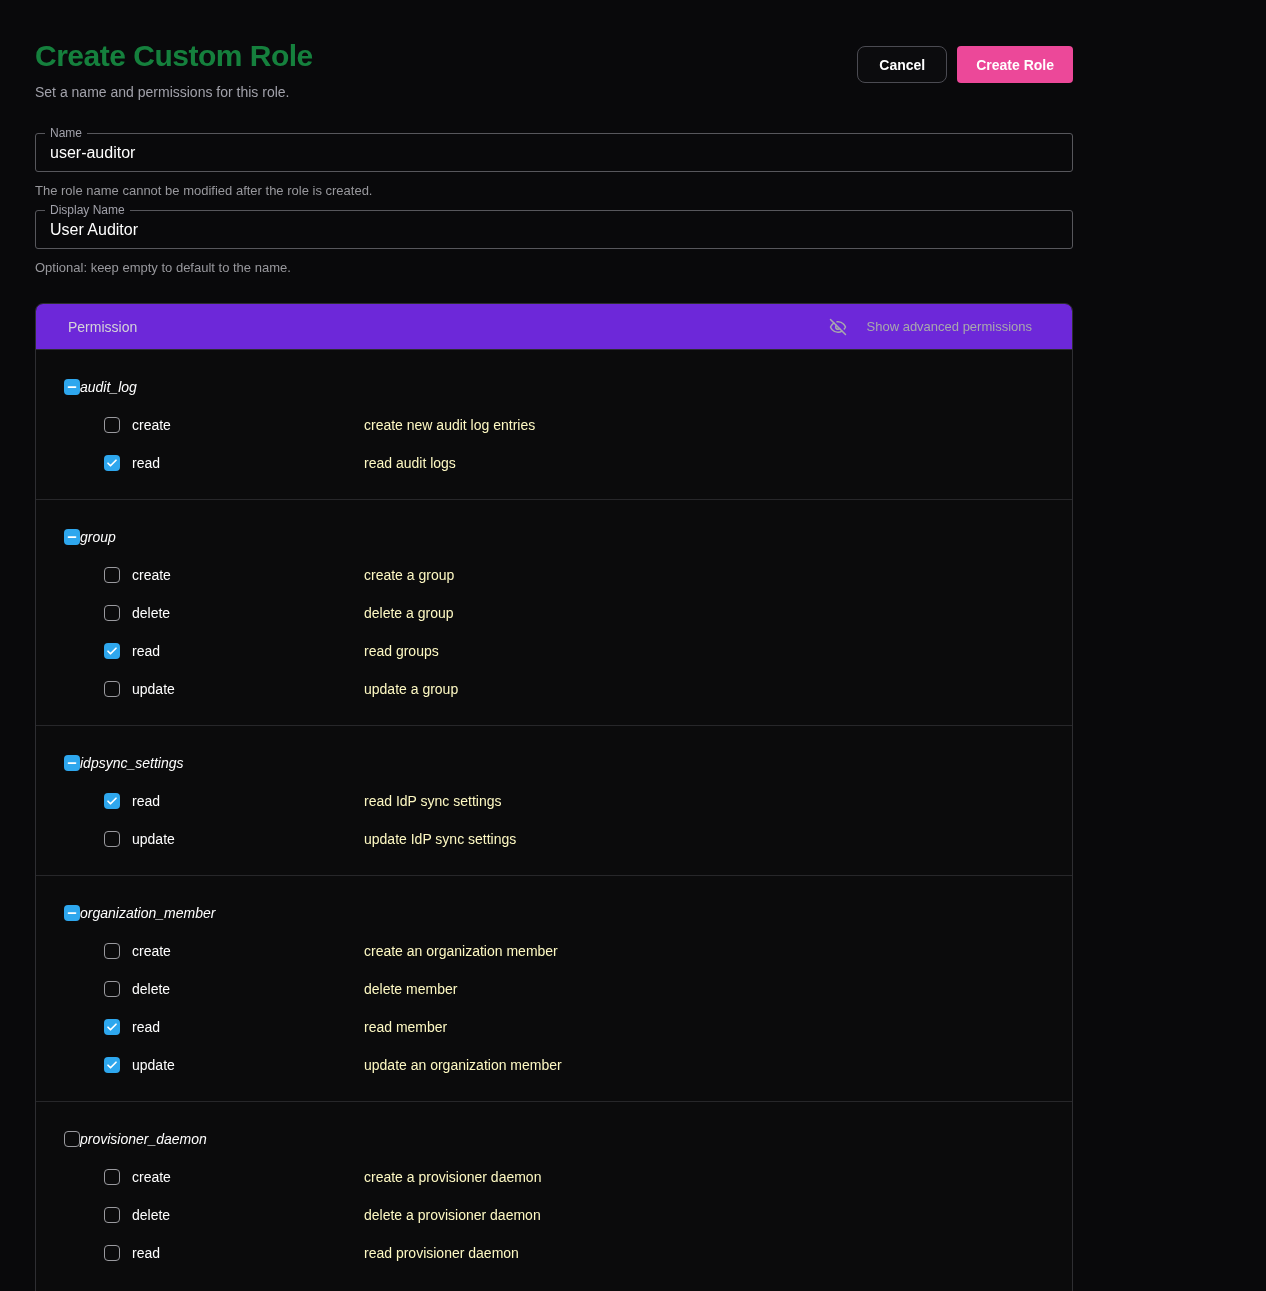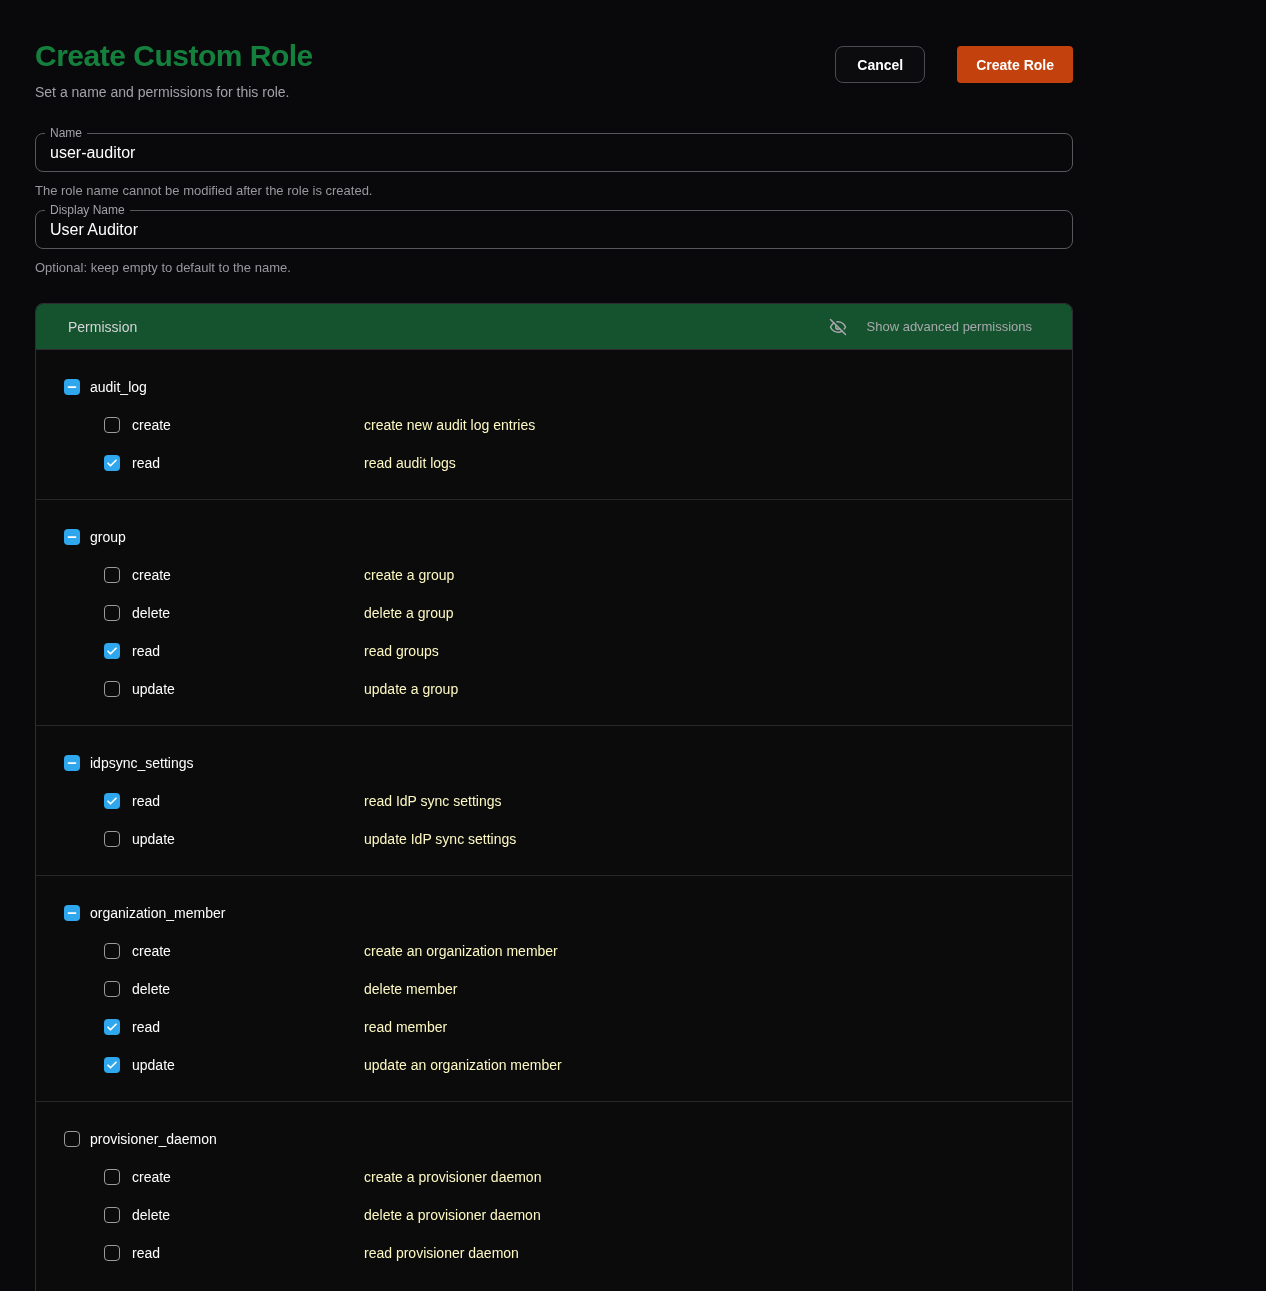--- a/index.html
+++ b/index.html
@@ -8,66 +8,66 @@
     background: #09090b;
     color: #ffffff;
     font-family: "Liberation Sans", sans-serif;
   }
   .page { width: 1038px; margin-left: 35px; padding-top: 38px; }
 
   
   .page-header { display: flex; justify-content: space-between; align-items: flex-start; }
   .page-title { font-size: 30px; font-weight: 700; letter-spacing: -0.5px; line-height: 36px; color: #15803d; text-align: center; }
   .page-subtitle { margin-top: 9px; font-size: 14px; line-height: 18px; color: #a1a1aa; }
-  .header-actions { display: flex; gap: 32px; margin-top: 8px; }
+  .header-actions { display: flex; gap: 10px; margin-top: 8px; }
   button { font-family: "Liberation Sans", sans-serif; cursor: pointer; }
   .btn-secondary {
     height: 37px; padding: 0 21px; font-size: 14px; font-weight: 600;
     color: #fff; background: #0c0c0e; border: 1px solid #4b4b52; border-radius: 8px;
   }
   .btn-primary {
     height: 37px; padding: 0 19px; font-size: 14px; font-weight: 600;
-    color: #fff; background: #c2410c; border: none; border-radius: 4px;
+    color: #fff; background: #ec4899; border: none; border-radius: 4px;
   }
 
   
   .field-group { margin-top: 32px; }
   .text-field {
-    position: relative; height: 39px; border: 1px solid #57575c; border-radius: 8px;
+    position: relative; height: 39px; border: 1px solid #57575c; border-radius: 3px;
     display: flex; align-items: center;
   }
   .field-label {
     position: absolute; top: -8px; left: 9px; padding: 0 5px;
     background: #09090b; font-size: 12px; color: #a1a1aa; line-height: 14px;
   }
   .field-value { padding-left: 14px; font-size: 16px; color: #fff; }
   .helper-text { margin-top: 11px; font-size: 13px; color: #98989d; }
   .field-group + .field-group { margin-top: 12px; }
 
   
   .perm-table {
     margin-top: 28px; border: 1px solid #2e2e32; border-radius: 8px 8px 0 0;
     overflow: hidden; background: #0b0b0c;
   }
   .perm-header {
-    height: 46px; background: #14532d; border-bottom: 1px solid #2e2e32;
+    height: 46px; background: #6d28d9; border-bottom: 1px solid #2e2e32;
     display: flex; align-items: center; justify-content: space-between;
     padding: 0 40px 0 32px;
   }
   .perm-header-title { font-size: 14px; font-weight: 500; color: #d4d4d8; }
   .adv-toggle {
     display: flex; align-items: center; gap: 20px; background: none; border: none;
     color: #a8a8ad; font-size: 13px;
   }
   .adv-toggle svg { display: block; }
 
   .perm-section { padding: 18px 0 17px 0; }
   .perm-section + .perm-section { border-top: 1px solid #27272a; }
 
-  .group-row { display: flex; align-items: center; gap: 10px; height: 38px; padding-left: 28px; }
+  .group-row { display: flex; align-items: center; height: 38px; padding-left: 28px; font-style: italic; }
   .group-label { font-size: 14px; font-weight: 500; color: #fff; }
   .action-row { display: flex; align-items: center; height: 38px; padding-left: 68px; }
   .action-label { width: 232px; margin-left: 12px; font-size: 14px; font-weight: 500; color: #fff; }
   .action-desc { font-size: 14px; color: #fef9c3; }
 
   
   .cb {
     width: 16px; height: 16px; flex: none; border-radius: 4px;
     display: inline-flex; align-items: center; justify-content: center;
   }

